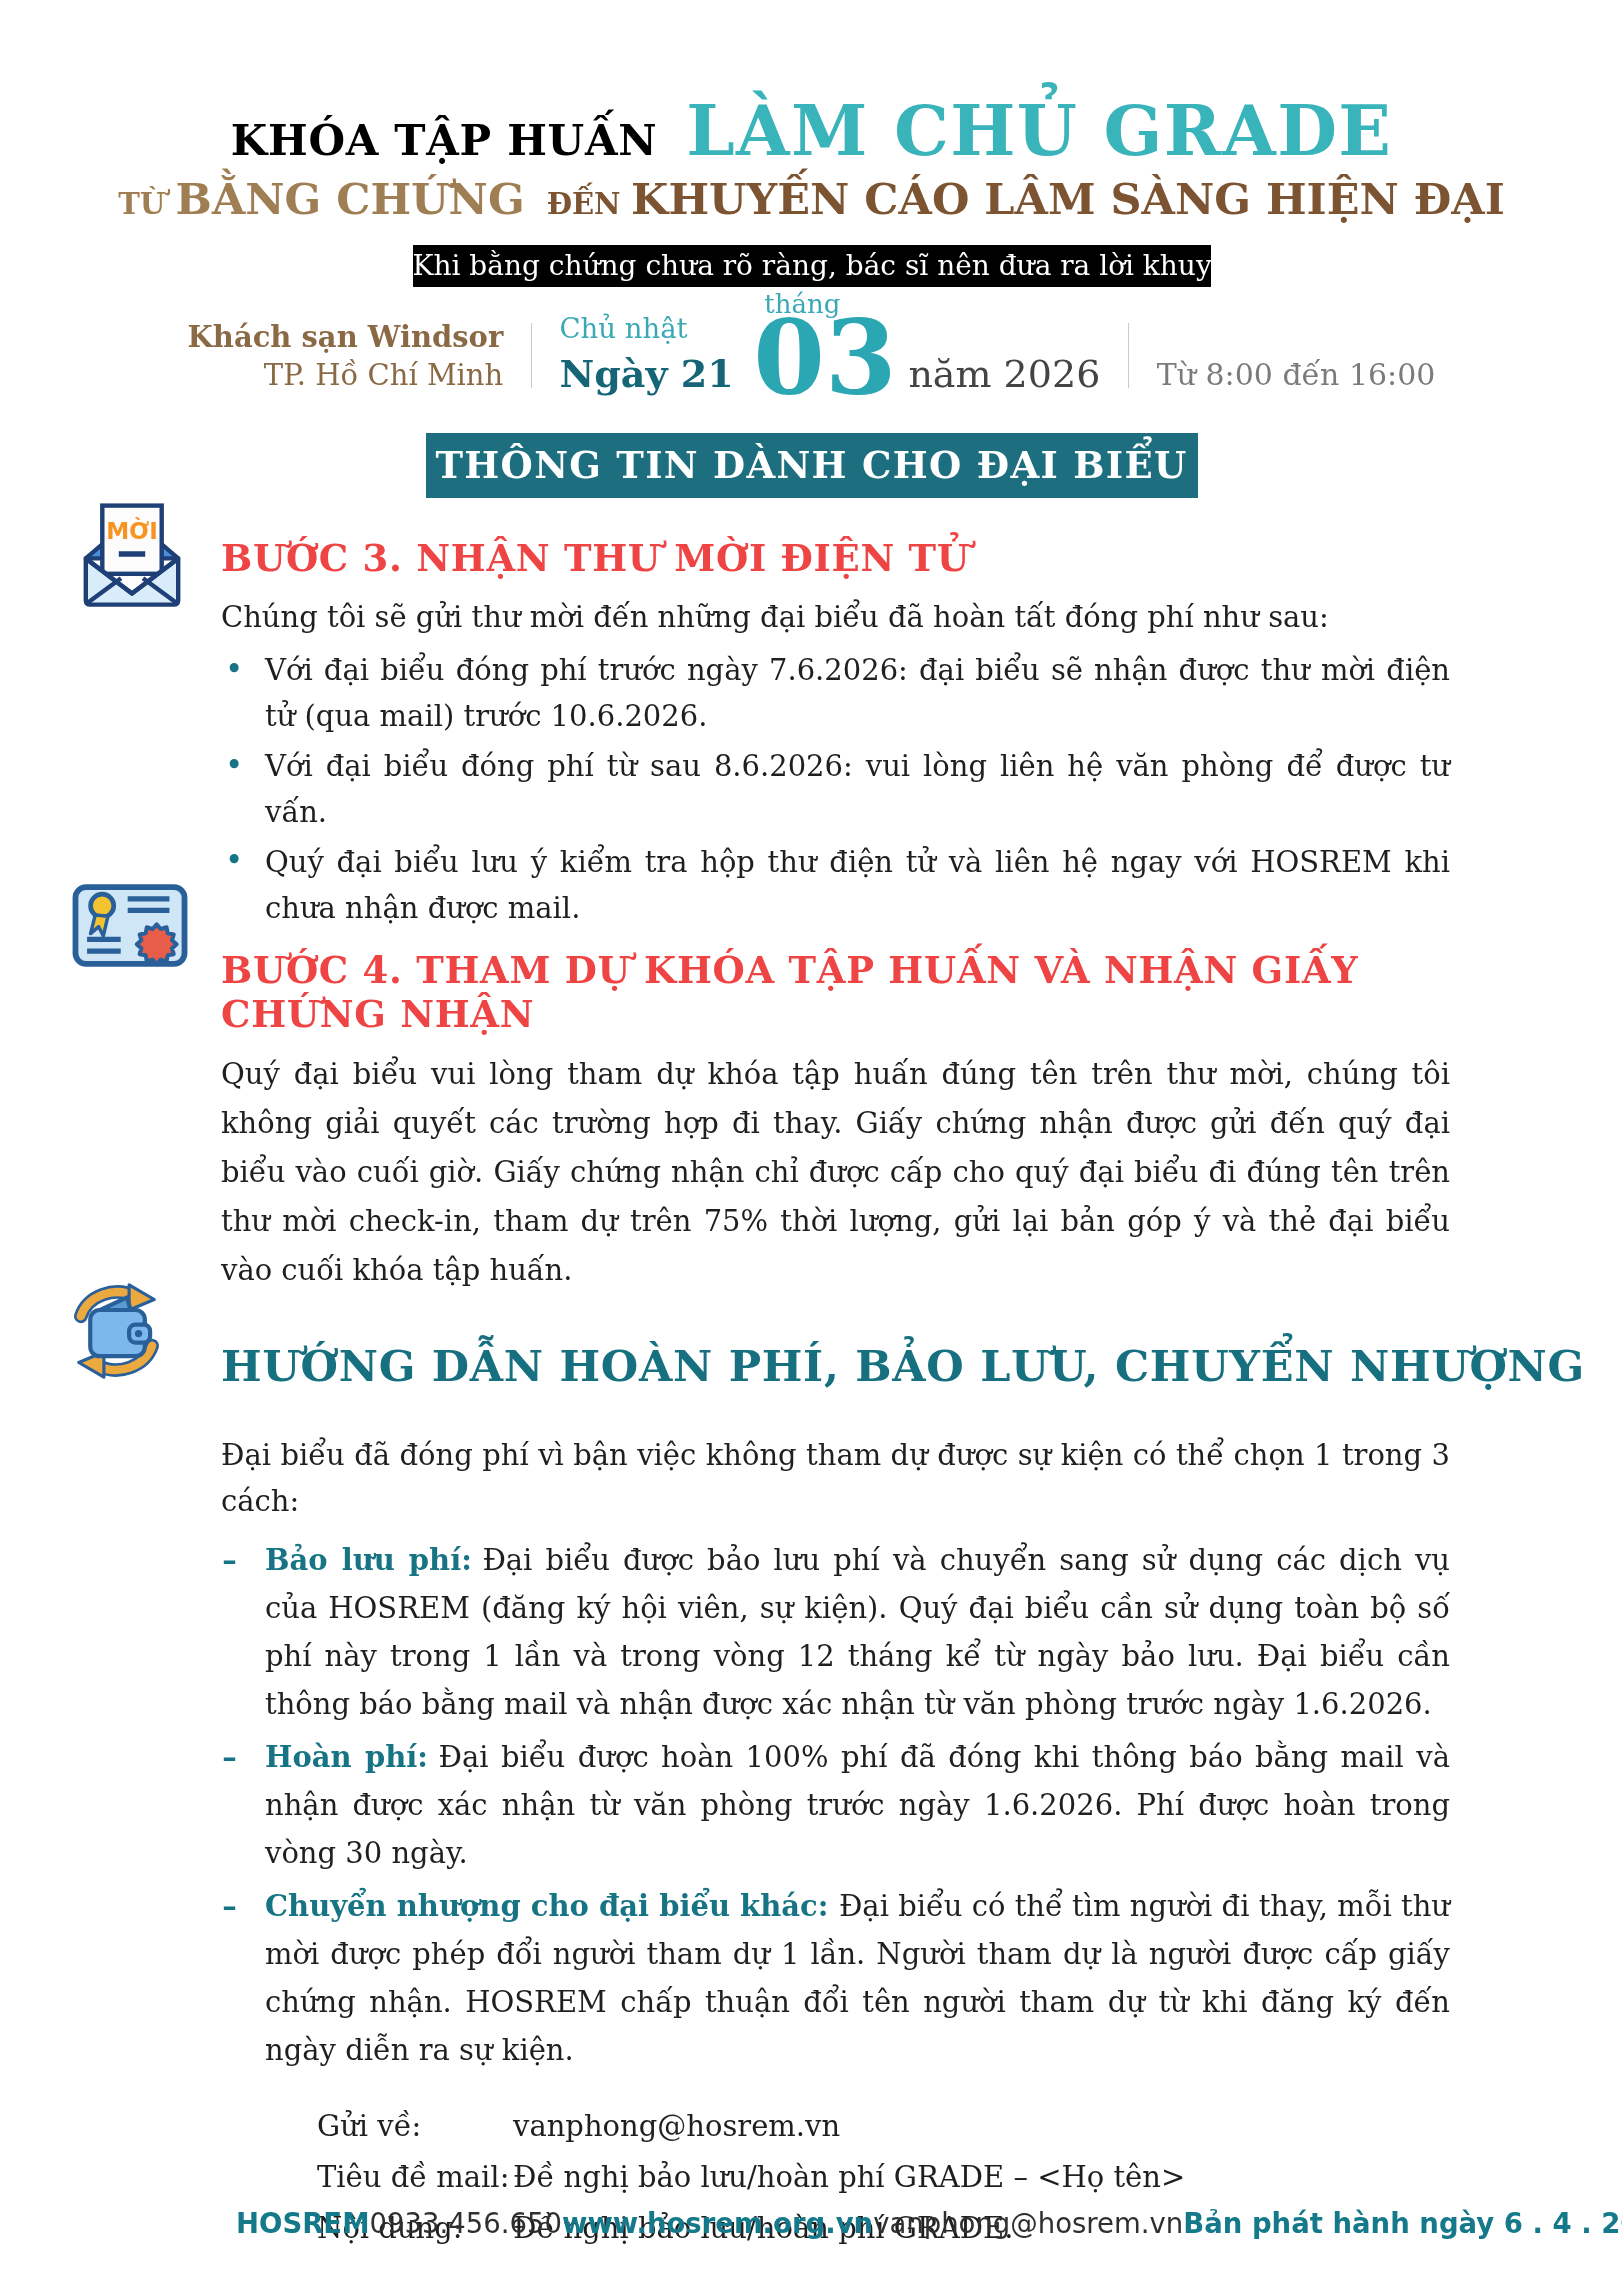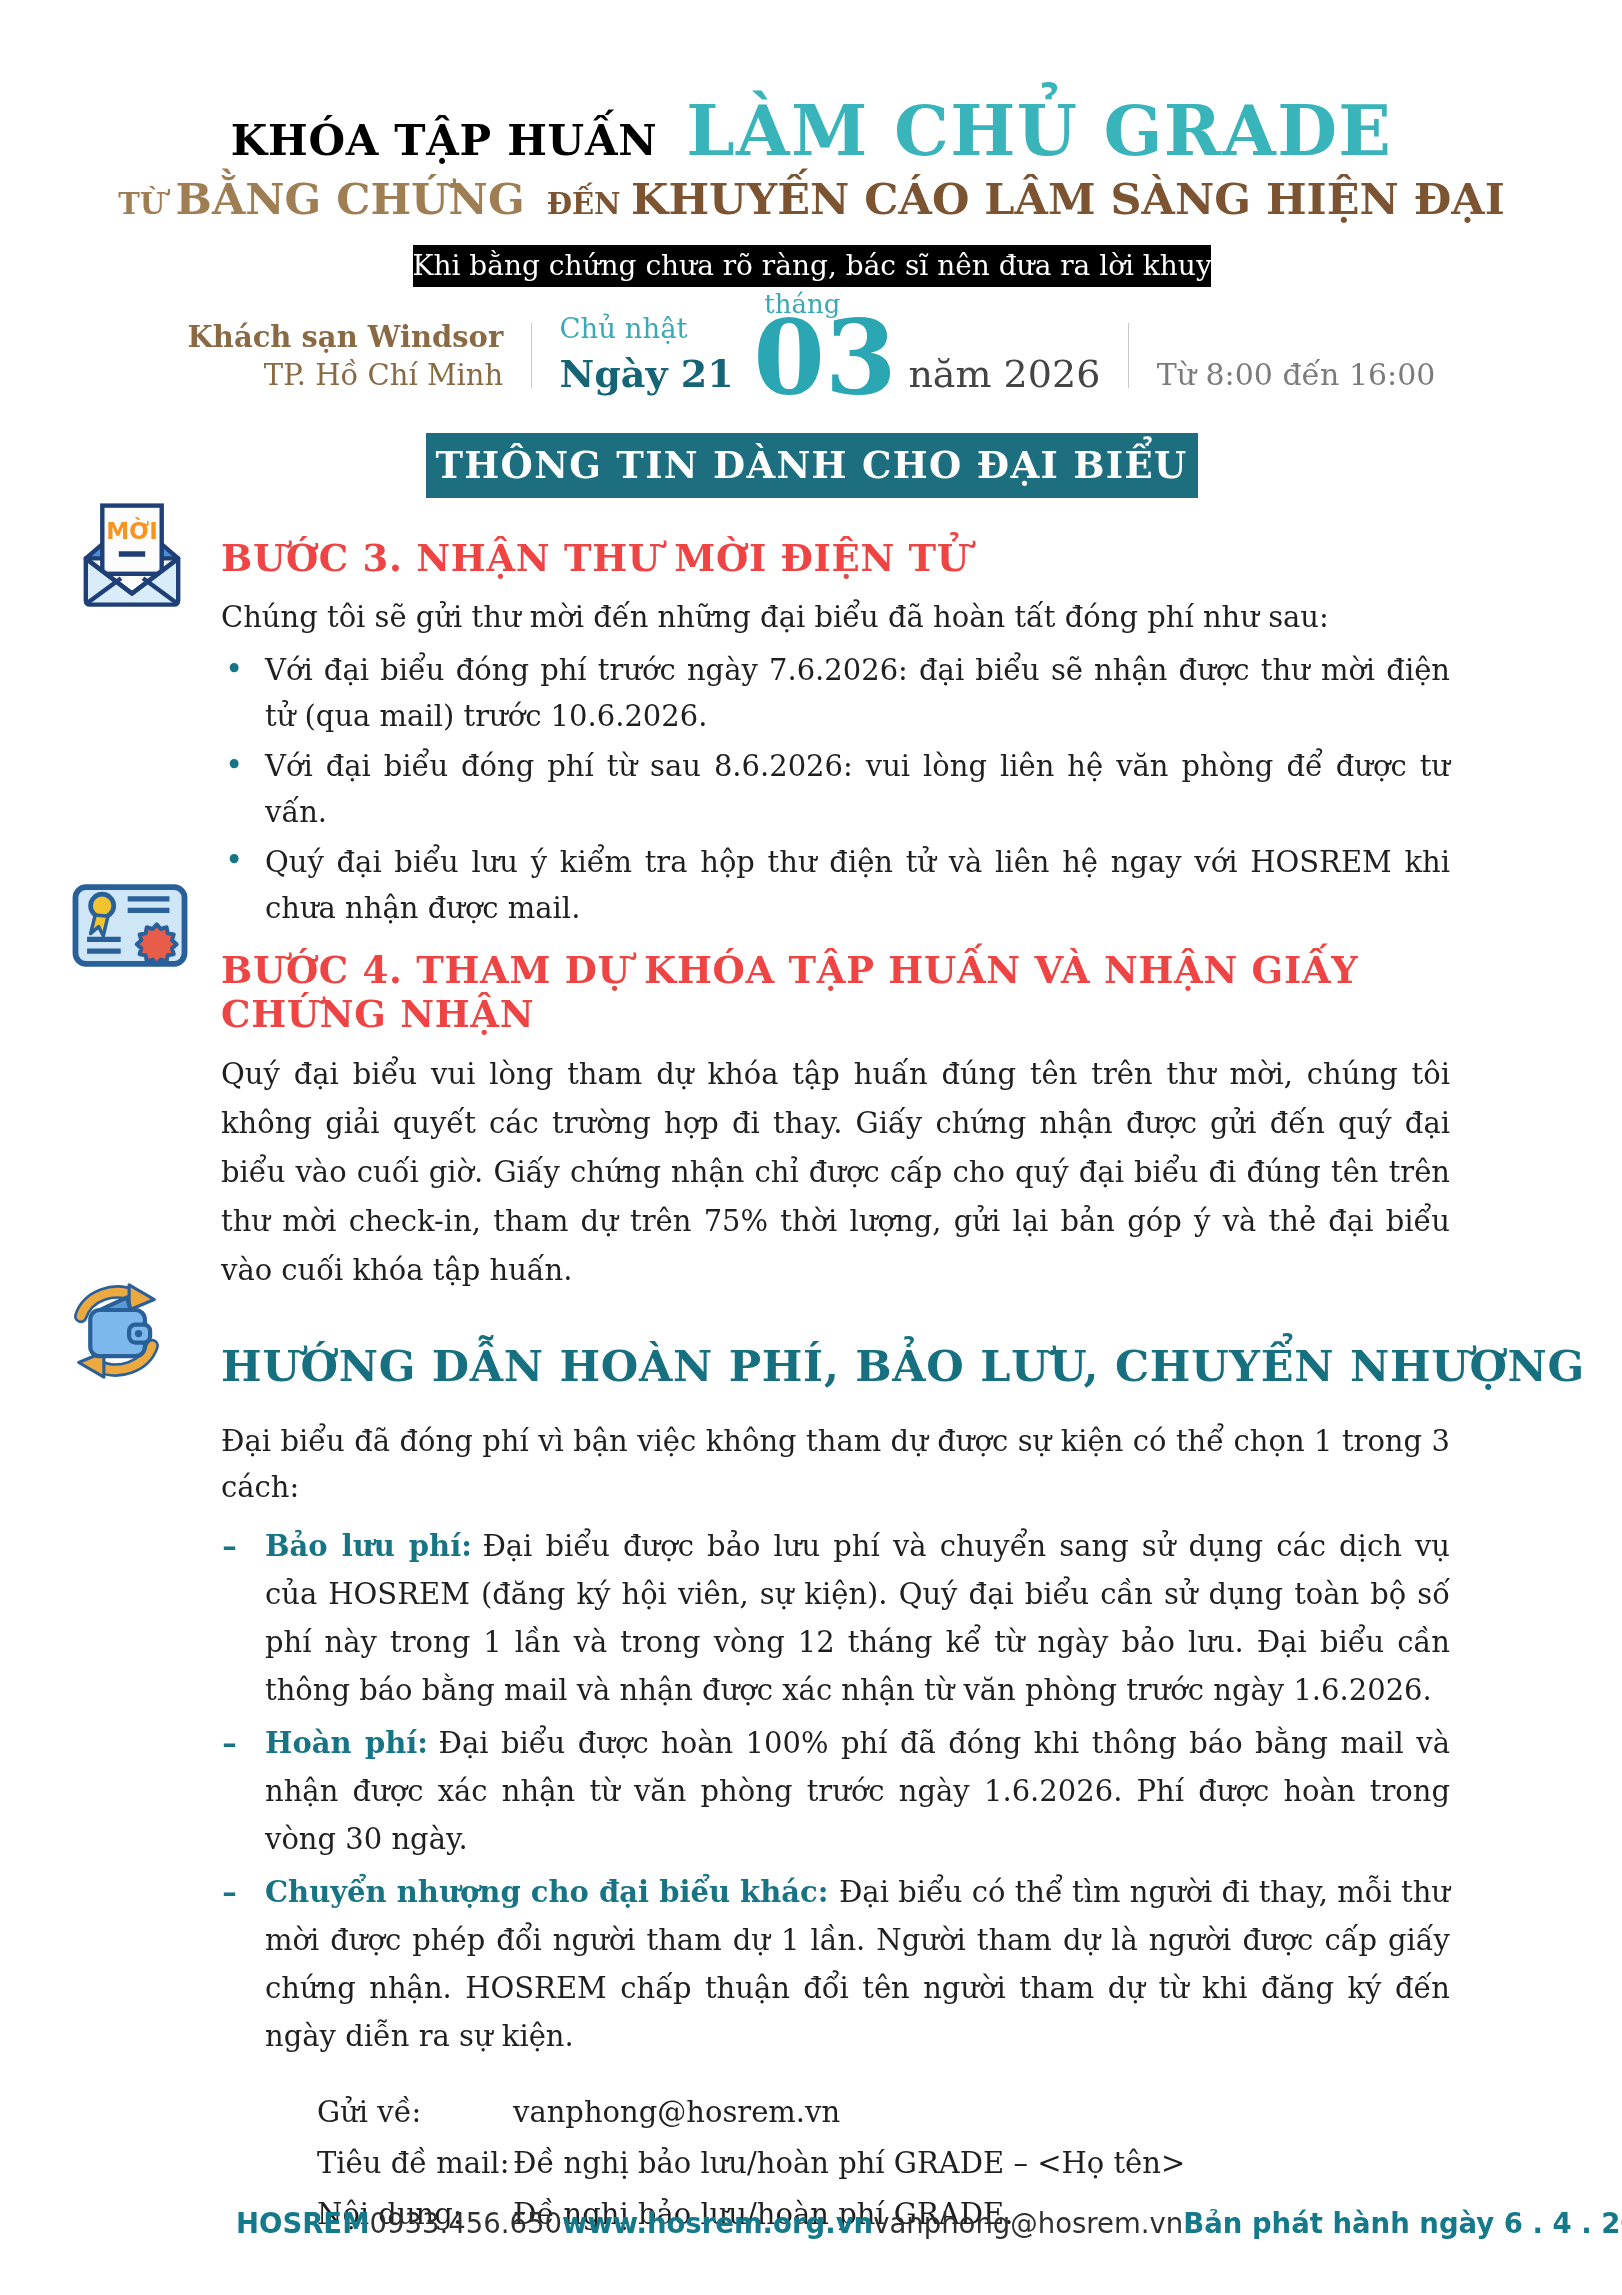--- a/index.html
+++ b/index.html
@@ -53,21 +53,21 @@
   .step3 .body-text{margin-top:14.4px;}
   .bullets{margin:6.5px 0 0;padding:0;list-style:none;}
   .bullets li{position:relative;padding-left:44px;font-size:29px;line-height:46px;text-align:justify;margin-bottom:3.9px;}
   .bullet-dot{position:absolute;left:3.9px;top:-1.3px;color:#177484;font-size:31px;}
   .step4{margin-top:17px;}
   .step4 .body-text{margin-top:14.4px;line-height:49px;}
   .refund-heading{
     text-align:center;color:#17707f;font-size:43px;font-weight:bold;
     margin:46px 0 0;letter-spacing:0.7px;white-space:nowrap;
   }
-  .refund-intro{margin-top:27px;}
+  .refund-intro{margin-top:41px;}
   .dash-items{margin-top:11.8px;}
   .dash-item{position:relative;padding-left:44px;font-size:29px;line-height:48px;text-align:justify;margin-bottom:5.2px;}
   .dash-mark{position:absolute;left:1.3px;color:#177484;font-weight:bold;}
   .dash-label{color:#177484;font-weight:bold;margin-right:10.5px;}
   
   .form-block{margin-top:29px;}
   .form-heading{color:#177484;font-size:30px;font-weight:bold;line-height:39px;}
   .form-rows{margin-top:15.7px;}
   .form-row{display:flex;font-size:29px;line-height:47px;margin-bottom:3.9px;}
   .form-label{flex:none;width:196px;margin-left:96px;}

